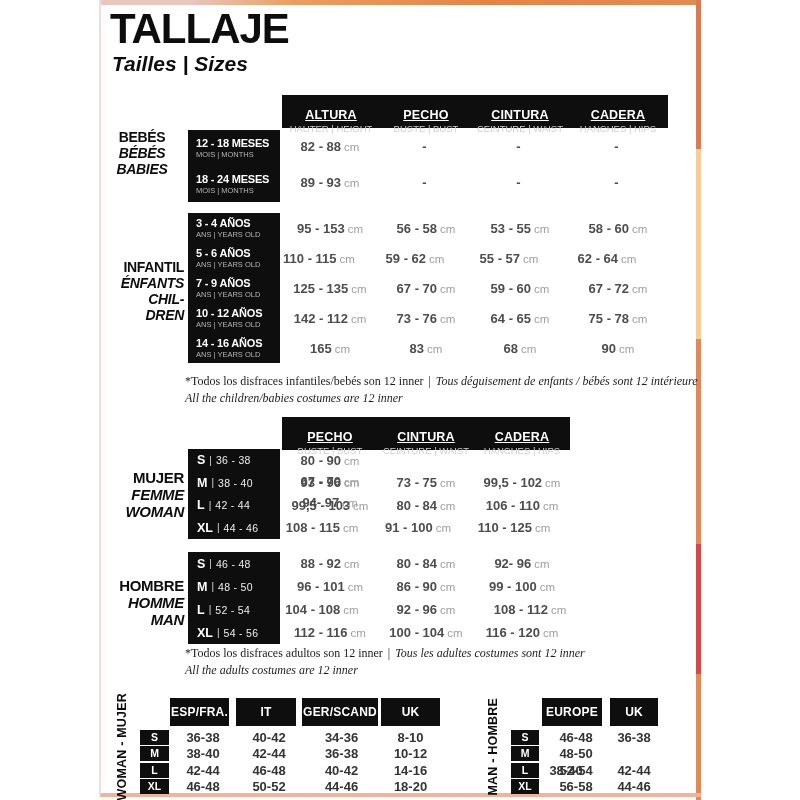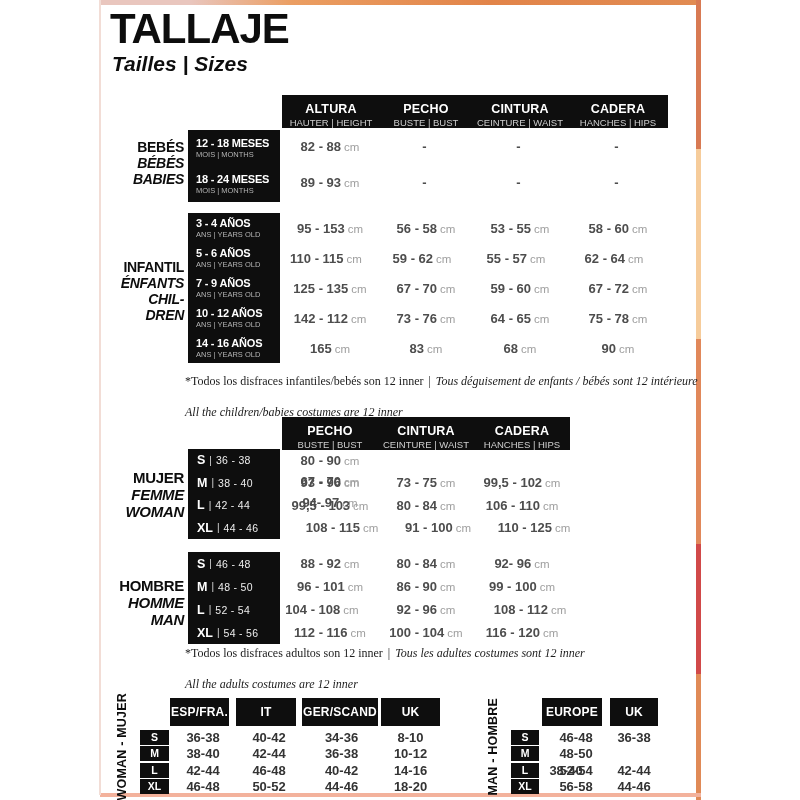--- a/index.html
+++ b/index.html
@@ -12,21 +12,21 @@
     background:linear-gradient(90deg,#e9c6be 0%,#e9c6be 15%,#eb9e62 32%,#e28449 65%,#e18b52 100%); }
   .frame-right { left:696px; top:0; width:5px; height:800px;
     background:linear-gradient(180deg,#d87a53 0%,#d87a53 18.6%,#f6cc9b 18.6%,#f6cc9b 42.4%,#e1885a 42.4%,#e1885a 68%,#d14949 68%,#d14949 84.3%,#e08a57 84.3%,#e08a57 100%); }
   .frame-bottom { left:100px; top:793px; width:601px; height:4px; background:#f3b29c; }
   .frame-left { left:99px; top:0; width:2px; height:795px; background:#f2ddd6; }
 
   .title { font-size:42px; font-weight:bold; letter-spacing:-1px; color:#0d0d0d; line-height:42px; }
   .subtitle { font-size:21px; font-weight:bold; font-style:italic; color:#0d0d0d; }
 
   .hbar { background:#0e0e0e; color:#fff; display:flex; }
-  .hcell { text-align:center; padding-top:8px; }
+  .hcell { text-align:center; padding-top:14px;text-decoration:underline; }
   .htop { font-size:12.5px; font-weight:bold; letter-spacing:.2px; line-height:13px; }
   .hsub { font-size:9.5px; color:#cfcfcf; margin-top:2px; line-height:10px; }
   .hw0{width:98px}.hw1{width:92px}.hw2{width:96px}.hw3{width:100px}
 
   .glabel { text-align:right; color:#0d0d0d; font-weight:bold; }
   .glabel div { font-size:14px; line-height:16px; letter-spacing:-.3px; }
   .glabel div + div { font-style:italic; }
   .glabel.big div { font-size:15px; line-height:17px; }
 
   .sizebox { background:#0e0e0e; color:#fff; display:flex; flex-direction:column; }
@@ -39,21 +39,21 @@
   .asep { font-size:10px; color:#dcdcdc; margin:0 4px; }
   .arange { font-size:10.5px; color:#ededed; letter-spacing:.3px; }
 
   .drow { display:flex; height:20px; line-height:20px; }
   .dc { text-align:center; white-space:nowrap; }
   .w0{width:100px}.w1{width:92px}.w2{width:96px}.w3{width:100px}.w96{width:96px}
   .num { font-size:13px; font-weight:bold; color:#4d4d4d; }
   .unit { font-size:11.5px; color:#9e9e9e; margin-left:3px; }
 
   .note { font-family:"Liberation Serif", serif; font-size:12px; color:#1c1c1c; line-height:17px; white-space:nowrap; }
-  .note .it { font-style:italic;margin-top:14px; }
+  .note .it { font-style:italic; }
   .nsep { margin:0 5px; }
 
   .vlabel { display:flex; align-items:center; justify-content:center; }
   .vlabel span { writing-mode:vertical-rl; transform:rotate(180deg); font-weight:bold; font-size:12.5px; color:#0d0d0d; white-space:nowrap; letter-spacing:.2px; }
 
   .bhead { background:#0e0e0e; color:#fff; font-weight:bold; font-size:12px; text-align:center; line-height:28px; letter-spacing:.2px; }
   .bsize { background:#0e0e0e; color:#fff; font-weight:bold; font-size:10.5px; text-align:center; line-height:15px; }
   .brow { display:flex; height:17px; line-height:17px; }
   .bcell { text-align:center; font-weight:bold; font-size:13px; color:#333; }
   .bw0{width:66px}.bw1{width:66px}.bw2{width:79px}.bw3{width:59px}.bw4{width:68px}.bw5{width:48px}
@@ -83,21 +83,21 @@
     <div class="hcell hw2">
       <div class="htop">CINTURA</div>
       <div class="hsub">CEINTURE | WAIST</div>
     </div>
     <div class="hcell hw3">
       <div class="htop">CADERA</div>
       <div class="hsub">HANCHES | HIPS</div>
     </div>
   </div>
 
-  <div class="abs glabel" style="left:100px;top:139px;width:84px;">
+  <div class="abs glabel" style="left:100px;top:129px;width:84px;text-align:center;">
     <div>BEBÉS</div>
     <div>BÉBÉS</div>
     <div>BABIES</div>
   </div>
   <div class="abs sizebox" style="left:188px;top:130px;width:92px;height:72px;">
     <div class="sbrow">
       <div class="sbname">12 - 18 MESES</div>
       <div class="sbsub">MOIS | MONTHS</div>
     </div>
     <div class="sbrow">
@@ -145,21 +145,21 @@
       <div class="sbname">14 - 16 AÑOS</div>
       <div class="sbsub">ANS | YEARS OLD</div>
     </div>
   </div>
   <div class="abs drow" style="left:280px;top:218px;width:388px;">
     <div class="dc w0"><span class="num">95 - 153</span><span class="unit">cm</span></div>
     <div class="dc w1"><span class="num">56 - 58</span><span class="unit">cm</span></div>
     <div class="dc w2"><span class="num">53 - 55</span><span class="unit">cm</span></div>
     <div class="dc w3"><span class="num">58 - 60</span><span class="unit">cm</span></div>
   </div>
-  <div class="abs drow" style="left:276px;top:248px;width:388px;">
+  <div class="abs drow" style="left:269px;top:248px;width:388px;">
     <div class="dc w0"><span class="num">110 - 115</span><span class="unit">cm</span></div>
     <div class="dc w1"><span class="num">59 - 62</span><span class="unit">cm</span></div>
     <div class="dc w2"><span class="num">55 - 57</span><span class="unit">cm</span></div>
     <div class="dc w3"><span class="num">62 - 64</span><span class="unit">cm</span></div>
   </div>
   <div class="abs drow" style="left:280px;top:278px;width:388px;">
     <div class="dc w0"><span class="num">125 - 135</span><span class="unit">cm</span></div>
     <div class="dc w1"><span class="num">67 - 70</span><span class="unit">cm</span></div>
     <div class="dc w2"><span class="num">59 - 60</span><span class="unit">cm</span></div>
     <div class="dc w3"><span class="num">67 - 72</span><span class="unit">cm</span></div>
@@ -234,21 +234,21 @@
   <div class="abs drow" style="left:282px;top:472px;width:288px;">
     <div class="dc w96"><span class="num">93 - 96</span><span class="unit">cm</span></div>
     <div class="dc w96"><span class="num">73 - 75</span><span class="unit">cm</span></div>
     <div class="dc w96"><span class="num">99,5 - 102</span><span class="unit">cm</span></div>
   </div>
   <div class="abs drow" style="left:282px;top:495px;width:288px;">
     <div class="dc w96"><span class="num">99,5 - 103</span><span class="unit">cm</span></div>
     <div class="dc w96"><span class="num">80 - 84</span><span class="unit">cm</span></div>
     <div class="dc w96"><span class="num">106 - 110</span><span class="unit">cm</span></div>
   </div>
-  <div class="abs drow" style="left:294px;top:517px;width:288px;">
+  <div class="abs drow" style="left:274px;top:517px;width:288px;">
     <div class="dc w96"><span class="num">108 - 115</span><span class="unit">cm</span></div>
     <div class="dc w96"><span class="num">91 - 100</span><span class="unit">cm</span></div>
     <div class="dc w96"><span class="num">110 - 125</span><span class="unit">cm</span></div>
   </div>
 
   <div class="abs glabel big" style="left:100px;top:577px;width:84px;">
     <div>HOMBRE</div>
     <div>HOMME</div>
     <div>MAN</div>
   </div>

